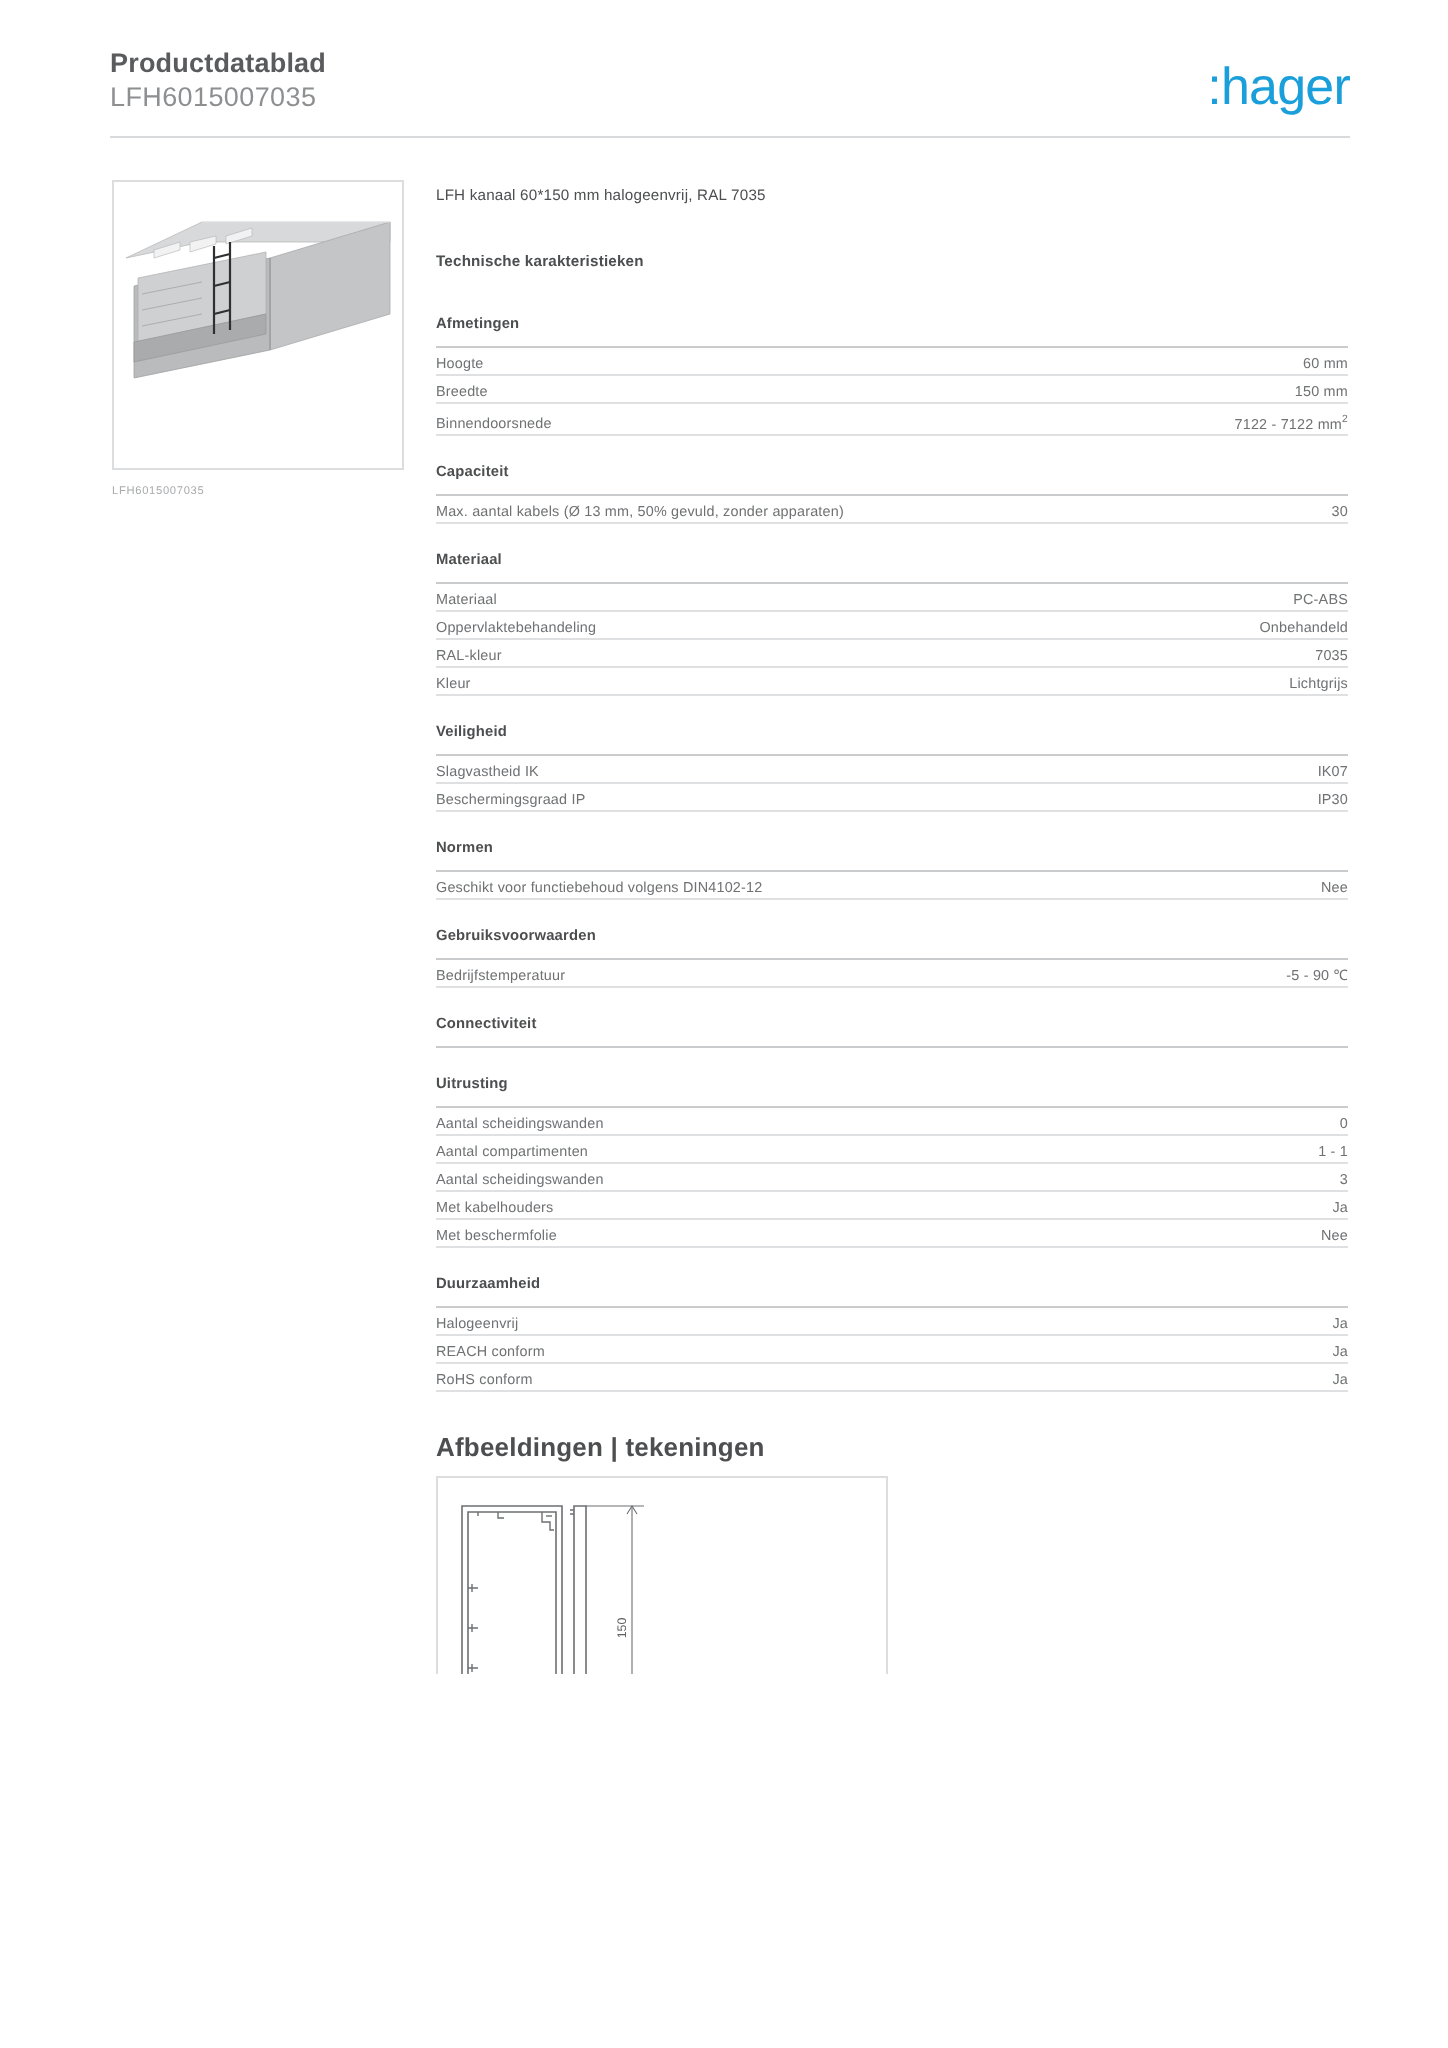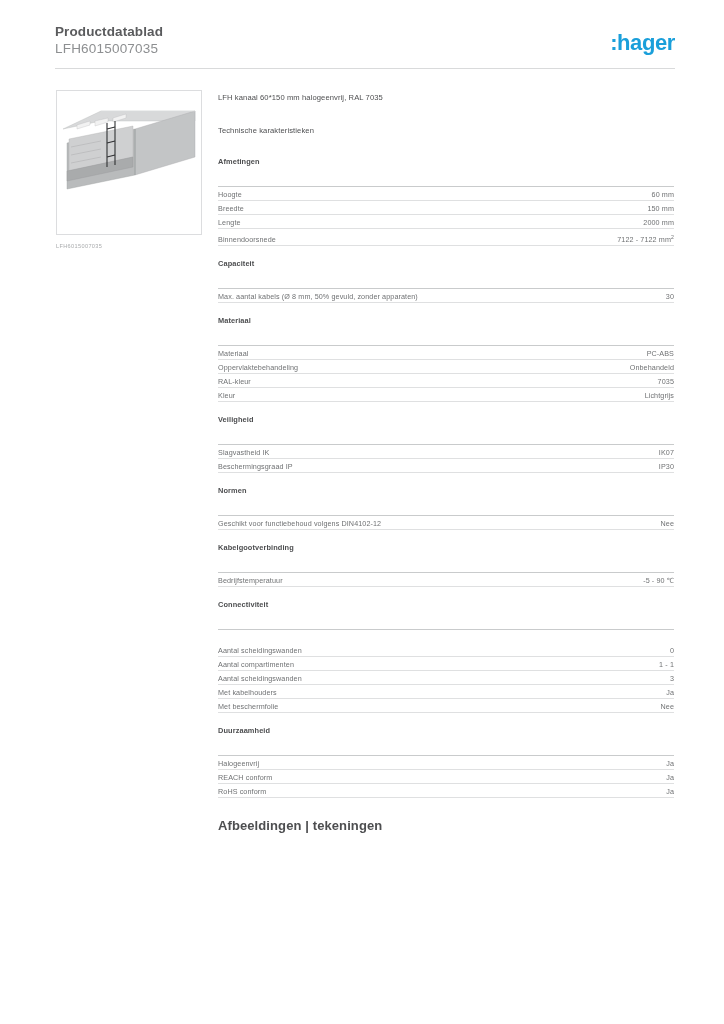--- a/index.html
+++ b/index.html
@@ -42,22 +42,22 @@
     font-size: 13.5px;
     font-weight: normal;
     color: #8d8f91;
     letter-spacing: 0.2px;
     line-height: 17px;
     margin: 0;
   }
   .logo {
     position: absolute;
     right: 0; top: 6px;
-    font-size: 22px;
-    font-weight: bold;
+    font-size: 26px;
+    font-weight: normal;
     color: #1a9fda;
     letter-spacing: -0.4px;
     line-height: 26px;
   }
   .header-rule {
     position: absolute;
     left: 55px; top: 68px;
     width: 620px; height: 1px;
     background: #d9dadb;
   }
@@ -98,36 +98,36 @@
   .product-name {
     font-size: 7.6px;
     font-weight: normal;
     color: #4d4e50;
     letter-spacing: 0.1px;
     line-height: 11px;
     margin: 0 0 22px 0;
   }
   .spec-heading {
     font-size: 7.6px;
-    font-weight: normal;
+    font-weight: bold;
     color: #4d4e50;
     letter-spacing: 0.1px;
     line-height: 11px;
     margin: 16px 0 21px 0;
   }
 
   
   .group { margin-bottom: 13px; }
   .group-title {
     font-size: 7.4px;
     font-weight: bold;
     color: #4d4e50;
     letter-spacing: 0.1px;
     line-height: 10px;
-    padding-bottom: 19px;
+    padding-bottom: 6px;
     border-bottom: 1px solid #c9cbcc;
   }
   .row {
     display: flex;
     justify-content: space-between;
     align-items: flex-end;
     border-bottom: 1px solid #dfe0e1;
     padding: 3px 0 0 0;
     min-height: 14px;
   }
@@ -265,32 +265,28 @@
           <div class="group-title">Afmetingen</div>
           <div class="row">
             <div class="label">Hoogte</div>
             <div class="value">60 mm</div>
           </div>
           <div class="row">
             <div class="label">Breedte</div>
             <div class="value">150 mm</div>
           </div>
           <div class="row">
-            <div class="label">Lengte</div>
-            <div class="value">2000 mm</div>
-          </div>
-          <div class="row">
             <div class="label">Binnendoorsnede</div>
             <div class="value"><span>7122 - 7122 mm</span><sup>2</sup></div>
           </div>
         </div>
         <div class="group">
           <div class="group-title">Capaciteit</div>
           <div class="row">
-            <div class="label">Max. aantal kabels (Ø 8 mm, 50% gevuld, zonder apparaten)</div>
+            <div class="label">Max. aantal kabels (Ø 13 mm, 50% gevuld, zonder apparaten)</div>
             <div class="value">30</div>
           </div>
         </div>
         <div class="group">
           <div class="group-title">Materiaal</div>
           <div class="row">
             <div class="label">Materiaal</div>
             <div class="value">PC-ABS</div>
           </div>
           <div class="row">
@@ -318,30 +314,31 @@
           </div>
         </div>
         <div class="group">
           <div class="group-title">Normen</div>
           <div class="row">
             <div class="label">Geschikt voor functiebehoud volgens DIN4102-12</div>
             <div class="value">Nee</div>
           </div>
         </div>
         <div class="group">
-          <div class="group-title">Kabelgootverbinding</div>
+          <div class="group-title">Gebruiksvoorwaarden</div>
           <div class="row">
             <div class="label">Bedrijfstemperatuur</div>
             <div class="value">-5 - 90 ℃</div>
           </div>
         </div>
         <div class="group">
           <div class="group-title">Connectiviteit</div>
         </div>
         <div class="group">
+          <div class="group-title">Uitrusting</div>
           <div class="row">
             <div class="label">Aantal scheidingswanden</div>
             <div class="value">0</div>
           </div>
           <div class="row">
             <div class="label">Aantal compartimenten</div>
             <div class="value">1 - 1</div>
           </div>
           <div class="row">
             <div class="label">Aantal scheidingswanden</div>

